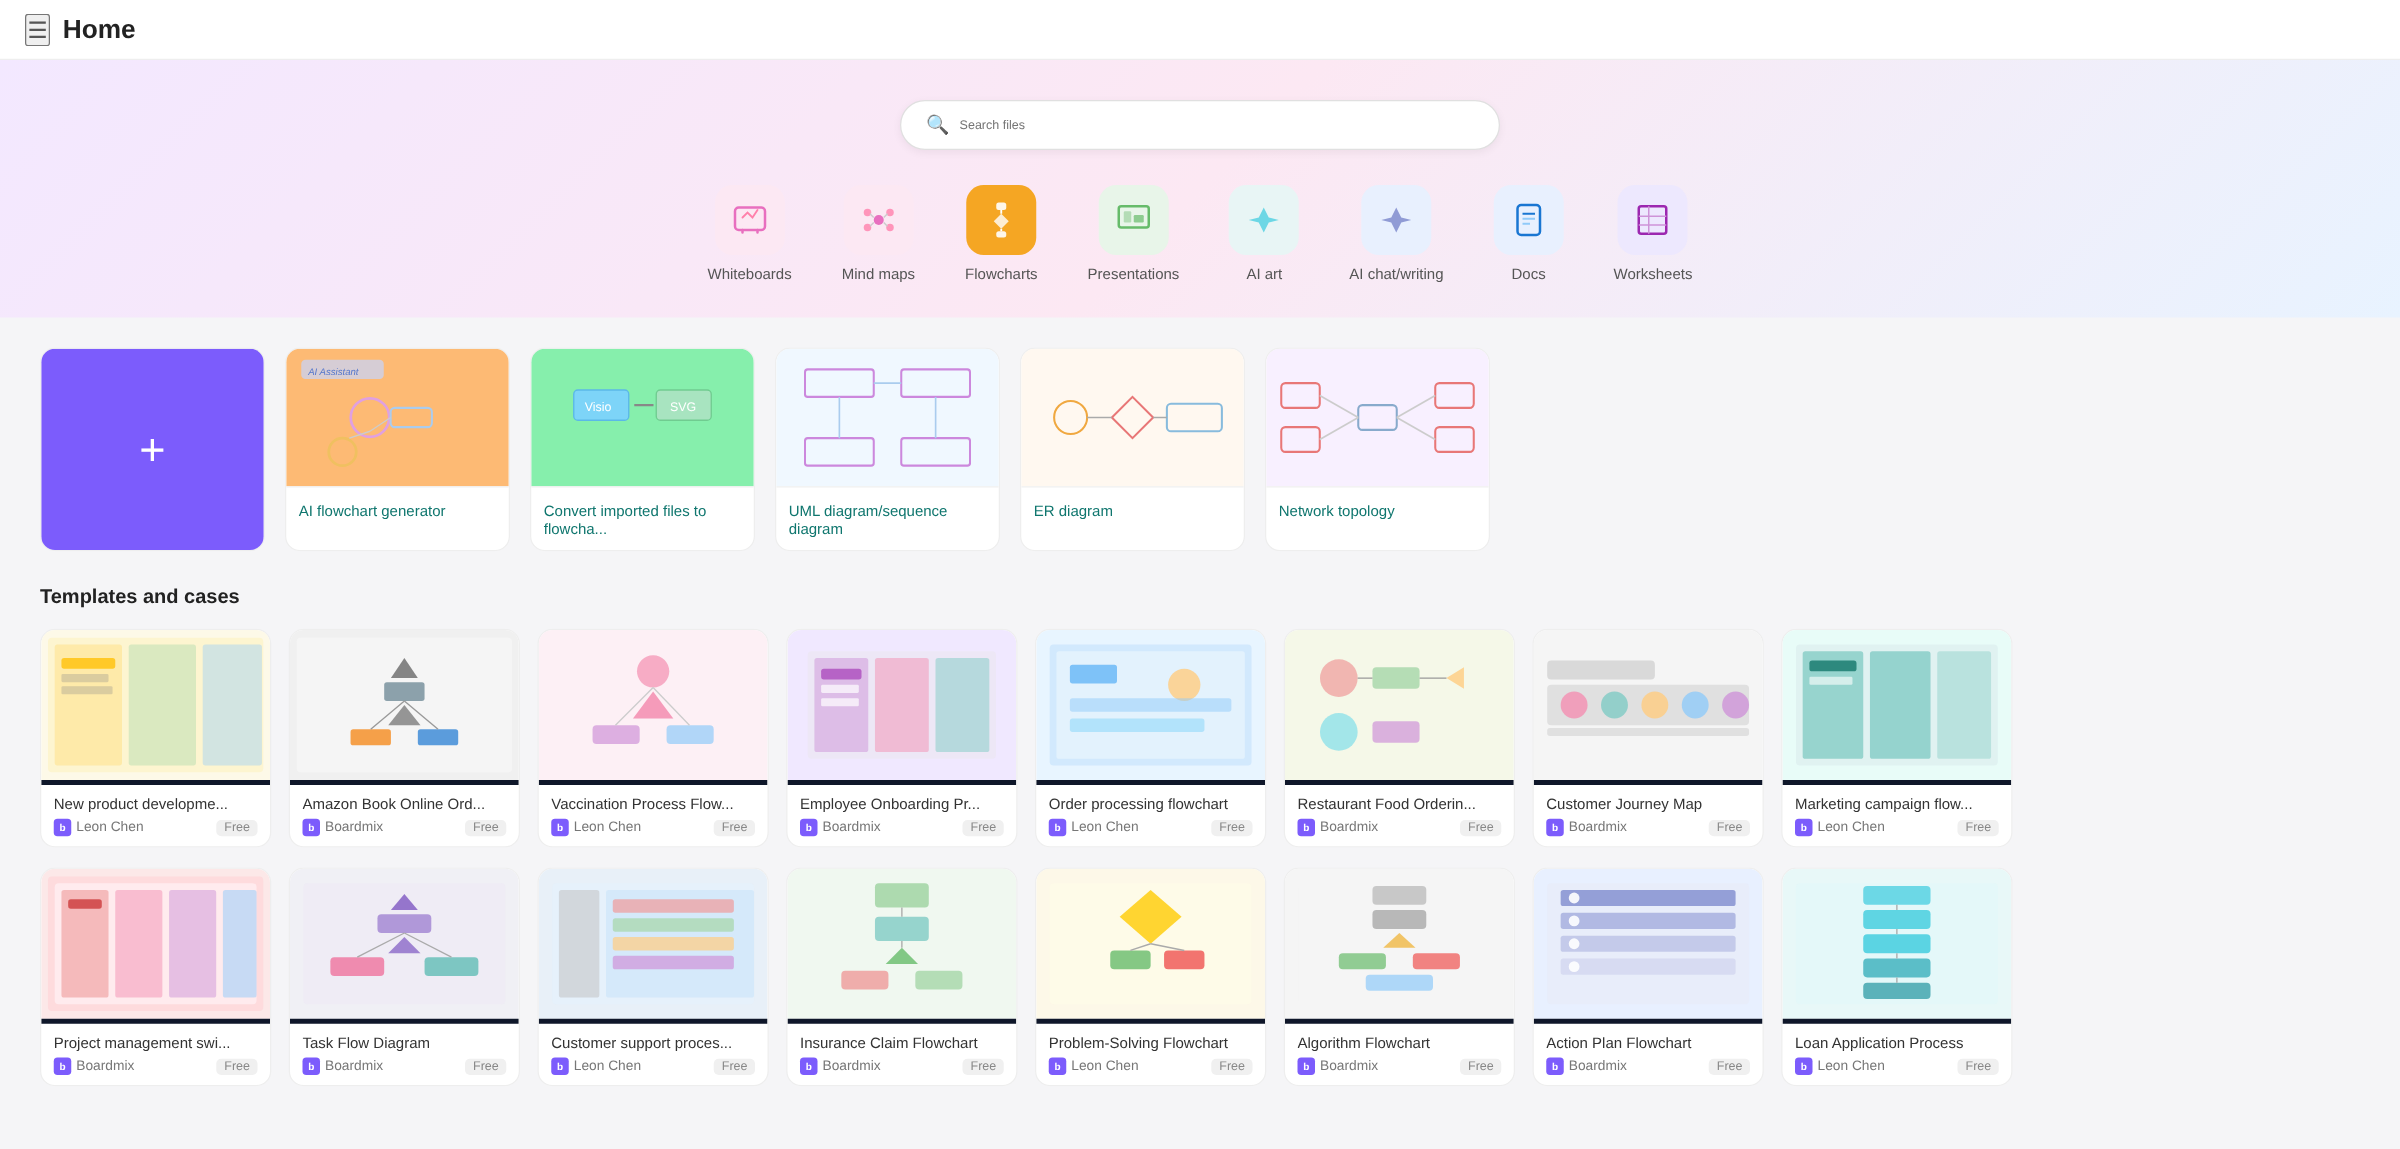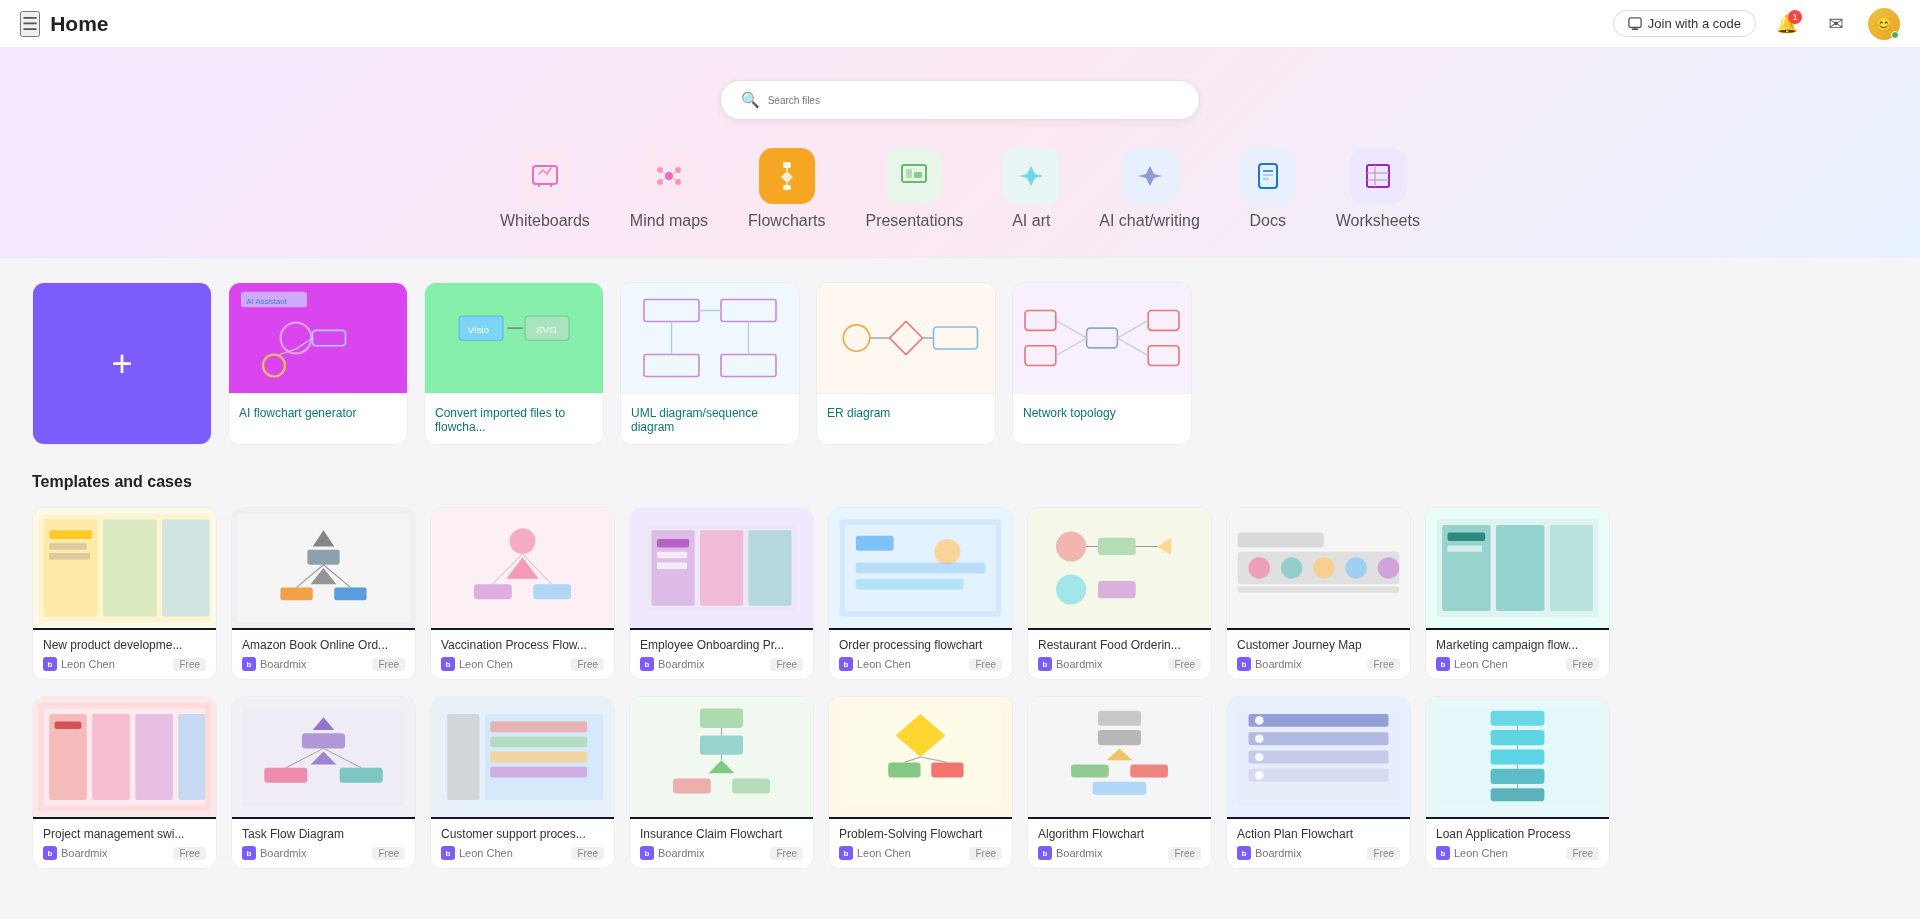--- a/index.html
+++ b/index.html
@@ -79,21 +79,21 @@
     }
     .category-item {
       display: flex; flex-direction: column; align-items: center;
       gap: 8px; cursor: pointer;
     }
     .category-icon-wrap {
       width: 56px; height: 56px; border-radius: 14px;
       display: flex; align-items: center; justify-content: center;
       font-size: 26px;
     }
-    .category-label { font-size: 16px; color: #555; text-align: center; }
+    .category-label { font-size: 12px; color: #555; text-align: center; }
     .cat-whiteboards { background: #fce8f3; }
     .cat-mindmaps { background: #fce8f3; }
     .cat-flowcharts { background: #f5a623; }
     .cat-presentations { background: #e8f5e9; }
     .cat-aiart { background: #e8f5f5; }
     .cat-aichat { background: #e8f0fe; }
     .cat-docs { background: #e8f0fe; }
     .cat-worksheets { background: #ede8fe; }
 
     
@@ -143,21 +143,21 @@
       transition: box-shadow 0.2s;
     }
     .template-thumb {
       width: 100%; height: 120px;
       background: #f5f5f5;
       display: flex; align-items: center; justify-content: center;
       overflow: hidden;
     }
     .template-info {
       padding: 8px 10px;
-      border-top: 2px solid #0f172a;
+      border-top: 4px solid #0f172a;
     }
     .template-name {
       font-size: 12px; font-weight: 500; color: #333;
       margin-bottom: 5px; white-space: nowrap;
       overflow: hidden; text-overflow: ellipsis;
     }
     .template-meta {
       display: flex; align-items: center; justify-content: space-between;
     }
     .template-author {
@@ -172,21 +172,21 @@
     .free-badge {
       font-size: 10px; color: #888; background: #f0f0f0;
       padding: 1px 6px; border-radius: 4px;
     }
 
     
     .templates-row {
       display: flex; gap: 14px; flex-wrap: nowrap;
       overflow-x: auto; margin-bottom: 16px;
     }
-    .thumb-ai { background: #d946ef; }
+    .thumb-ai { background: #fdba74; font-style: italic; }
     .thumb-convert { background: #86efac; }
     .thumb-uml { background: #f0f8ff; }
     .thumb-bpmn { background: #fffaf0; }
     .thumb-org { background: #f0f8f0; }
     .thumb-er { background: #fff8f0; }
     .thumb-network { background: #f8f0ff; }
 
     .svg-thumb { width: 100%; height: 100%; }
 
     
@@ -197,38 +197,20 @@
     .templates-row::-webkit-scrollbar-thumb,
     .cards-grid::-webkit-scrollbar-thumb { background: #ccc; border-radius: 2px; }
   </style>
 </head>
 <body>
 
 <header class="header">
   <div class="header-left">
     <button class="menu-icon">☰</button>
     <span class="home-title">Home</span>
-  </div>
-  <div class="header-right">
-    <button class="join-code-btn">
-      <svg width="14" height="14" viewBox="0 0 16 16" fill="none">
-        <rect x="1" y="1" width="14" height="11" rx="2" stroke="#555" stroke-width="1.5" fill="none"></rect>
-        <path d="M5 14h6M8 12v2" stroke="#555" stroke-width="1.5" stroke-linecap="round"></path>
-      </svg>
-      <span>Join with a code</span>
-    </button>
-    <button class="header-icon-btn">
-      🔔
-      <span class="notif-badge">1</span>
-    </button>
-    <button class="header-icon-btn">✉</button>
-    <div class="avatar">
-      😊
-      <span class="avatar-dot"></span>
-    </div>
   </div>
 </header>
 
 <section class="hero">
   <div class="search-bar">
     <span class="search-icon-svg">🔍</span>
     <input type="text" placeholder="Search files" style="">
   </div>
   <div class="categories" id="categories-container">
       <div class="category-item">

